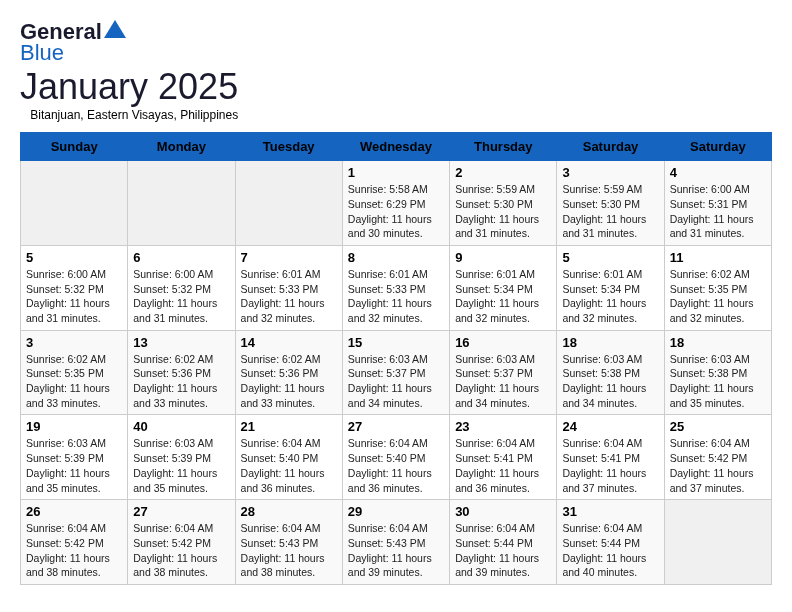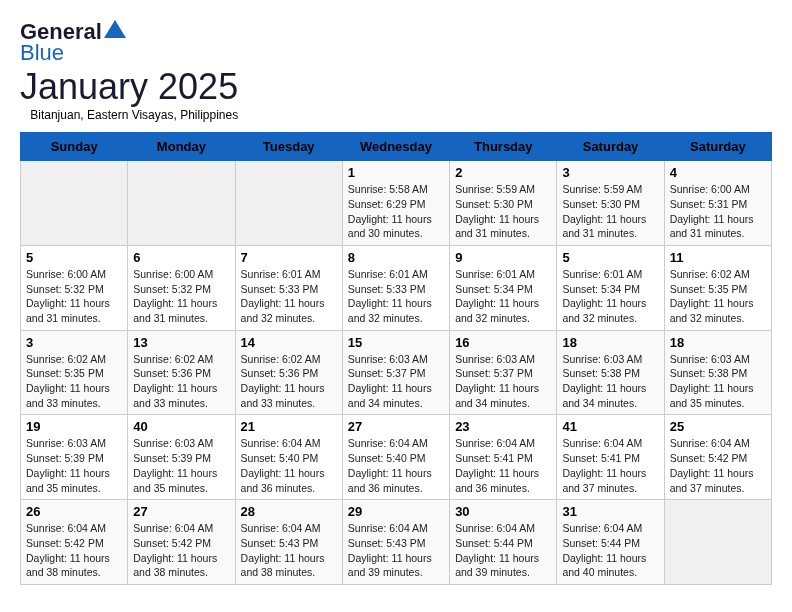--- a/index.html
+++ b/index.html
@@ -276,21 +276,21 @@
 and 36 minutes.</div>
         </td>
         <td>
           <span class="day-num">23</span>
           <div class="day-info" style="white-space: pre-line;">Sunrise: 6:04 AM
 Sunset: 5:41 PM
 Daylight: 11 hours
 and 36 minutes.</div>
         </td>
         <td>
-          <span class="day-num">41</span>
+          <span class="day-num">24</span>
           <div class="day-info" style="white-space: pre-line;">Sunrise: 6:04 AM
 Sunset: 5:41 PM
 Daylight: 11 hours
 and 37 minutes.</div>
         </td>
         <td>
           <span class="day-num">25</span>
           <div class="day-info" style="white-space: pre-line;">Sunrise: 6:04 AM
 Sunset: 5:42 PM
 Daylight: 11 hours

